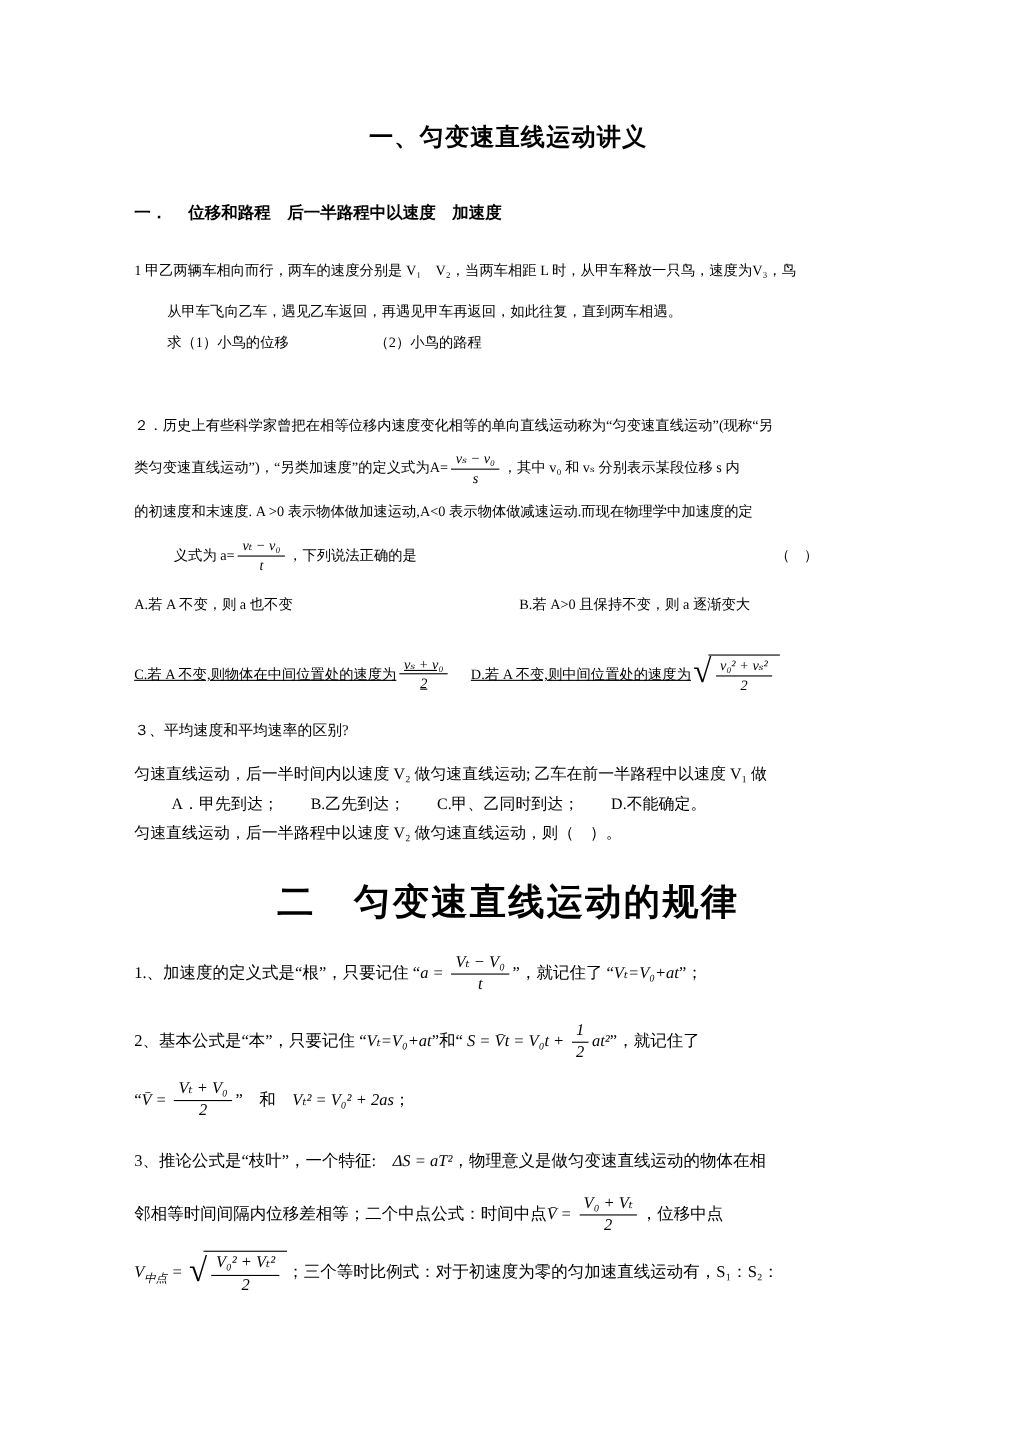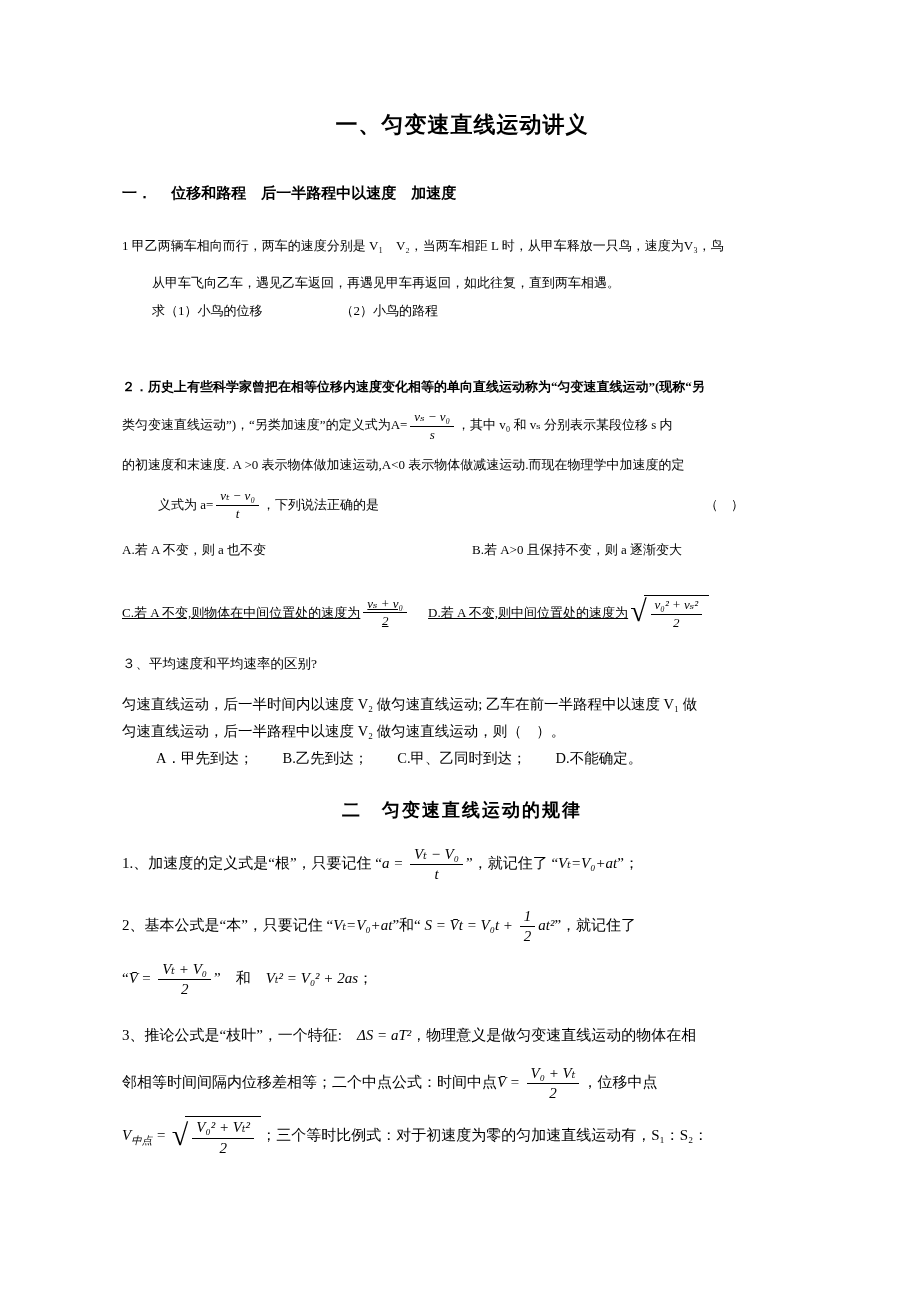--- a/index.html
+++ b/index.html
@@ -18,37 +18,37 @@
   }
   .sec1-heading{
     font-family:"Liberation Sans","DejaVu Sans",sans-serif;
     font-weight:bold;font-size:15px;margin:0 0 34px 0;
   }
   .q1{font-size:13px;}
   .q1-l1{margin-bottom:19px;}
   .q1-l2{padding-left:30px;margin-bottom:11px;}
   .q1-l3{padding-left:30px;margin-bottom:0;}
   .q2{font-size:13px;margin-top:58px;}
-  .q2-l1{margin-bottom:15px;font-weight:bold;}
+  .q2-l1{margin-bottom:15px;}
   .q2-l2{margin-bottom:13px;}
   .q2-l3{margin-bottom:15px;}
   .q2-l4{display:flex;align-items:center;margin-bottom:20px;margin-left:36px;}
   .spacer{flex:1;}
   .bracket{margin-right:58px;}
   .q2-opts1{margin-bottom:36px;}
   .optA{display:inline-block;width:350px;}
   .q2-opts2{display:flex;align-items:center;margin-bottom:24px;text-decoration:underline;}
   .opt-gap{display:inline-block;width:18px;}
   .q3{font-size:13.5px;margin-bottom:18px;}
   .q4{font-size:14.5px;line-height:27px;}
   .q4 .line{line-height:27px;}
   .q4-l4{padding-left:34px;}
   .s2-title{
     text-align:center;font-family:"Liberation Sans","DejaVu Sans",sans-serif;
-    font-weight:bold;font-size:18px;margin:26px 0 24px 0;letter-spacing:2px;
+    font-weight:bold;font-size:33px;margin:26px 0 24px 0;letter-spacing:2px;
   }
   .s2-item{font-size:15px;}
   .s2-i1{margin-bottom:24px;}
   .s2-i2-l1{margin-bottom:16px;}
   .s2-i2-l2{margin-bottom:26px;}
   .s2-i3-l1{margin-bottom:20px;}
   .s2-i3-l2{margin-bottom:14px;}
   .mi{font-family:"Liberation Serif","DejaVu Serif",serif;font-style:italic;}
   .frac{
     display:inline-block;vertical-align:middle;text-align:center;
@@ -101,22 +101,22 @@
         <span class="opt-gap"></span>
         <span>D.若 A 不变,则中间位置处的速度为</span>
         <span class="sqrt"><span class="sqrt-sym">√</span><span class="sqrt-body"><span class="frac"><span class="num">v₀² + vₛ²</span><span class="den">2</span></span></span></span>
       </div>
   </div>
 
   <div class="line q3">３、平均速度和平均速率的区别?</div>
 
   <div class="q4">
     <div class="line">匀速直线运动，后一半时间内以速度 V₂ 做匀速直线运动; 乙车在前一半路程中以速度 V₁ 做</div>
+    <div class="line q4-l4">A．甲先到达；　　B.乙先到达；　　C.甲、乙同时到达；　　D.不能确定。</div>
     <div class="line">匀速直线运动，后一半路程中以速度 V₂ 做匀速直线运动，则（　）。</div>
-    <div class="line q4-l4">A．甲先到达；　　B.乙先到达；　　C.甲、乙同时到达；　　D.不能确定。</div>
   </div>
 
   <div class="s2-title">二　匀变速直线运动的规律</div>
 
   <div class="s2-item">
     <div class="line s2-i1"><span>1.、加速度的定义式是“根”，只要记住 “</span><span class="mi">a = </span><span class="frac"><span class="num">Vₜ − V₀</span><span class="den">t</span></span><span>”，就记住了 “</span><span class="mi">Vₜ=V₀+at</span><span>”；</span></div>
 
     <div class="line s2-i2-l1"><span>2、基本公式是“本”，只要记住 “</span><span class="mi">Vₜ=V₀+at</span><span>”和“ </span><span class="mi">S = V̄t = V₀t + </span><span class="frac"><span class="num">1</span><span class="den">2</span></span><span class="mi">at²</span><span>”，就记住了</span></div>
 
     <div class="line s2-i2-l2"><span>“</span><span class="mi">V̄ = </span><span class="frac"><span class="num">Vₜ + V₀</span><span class="den">2</span></span><span>”　和　</span><span class="mi">Vₜ² = V₀² + 2as</span><span>；</span></div>

